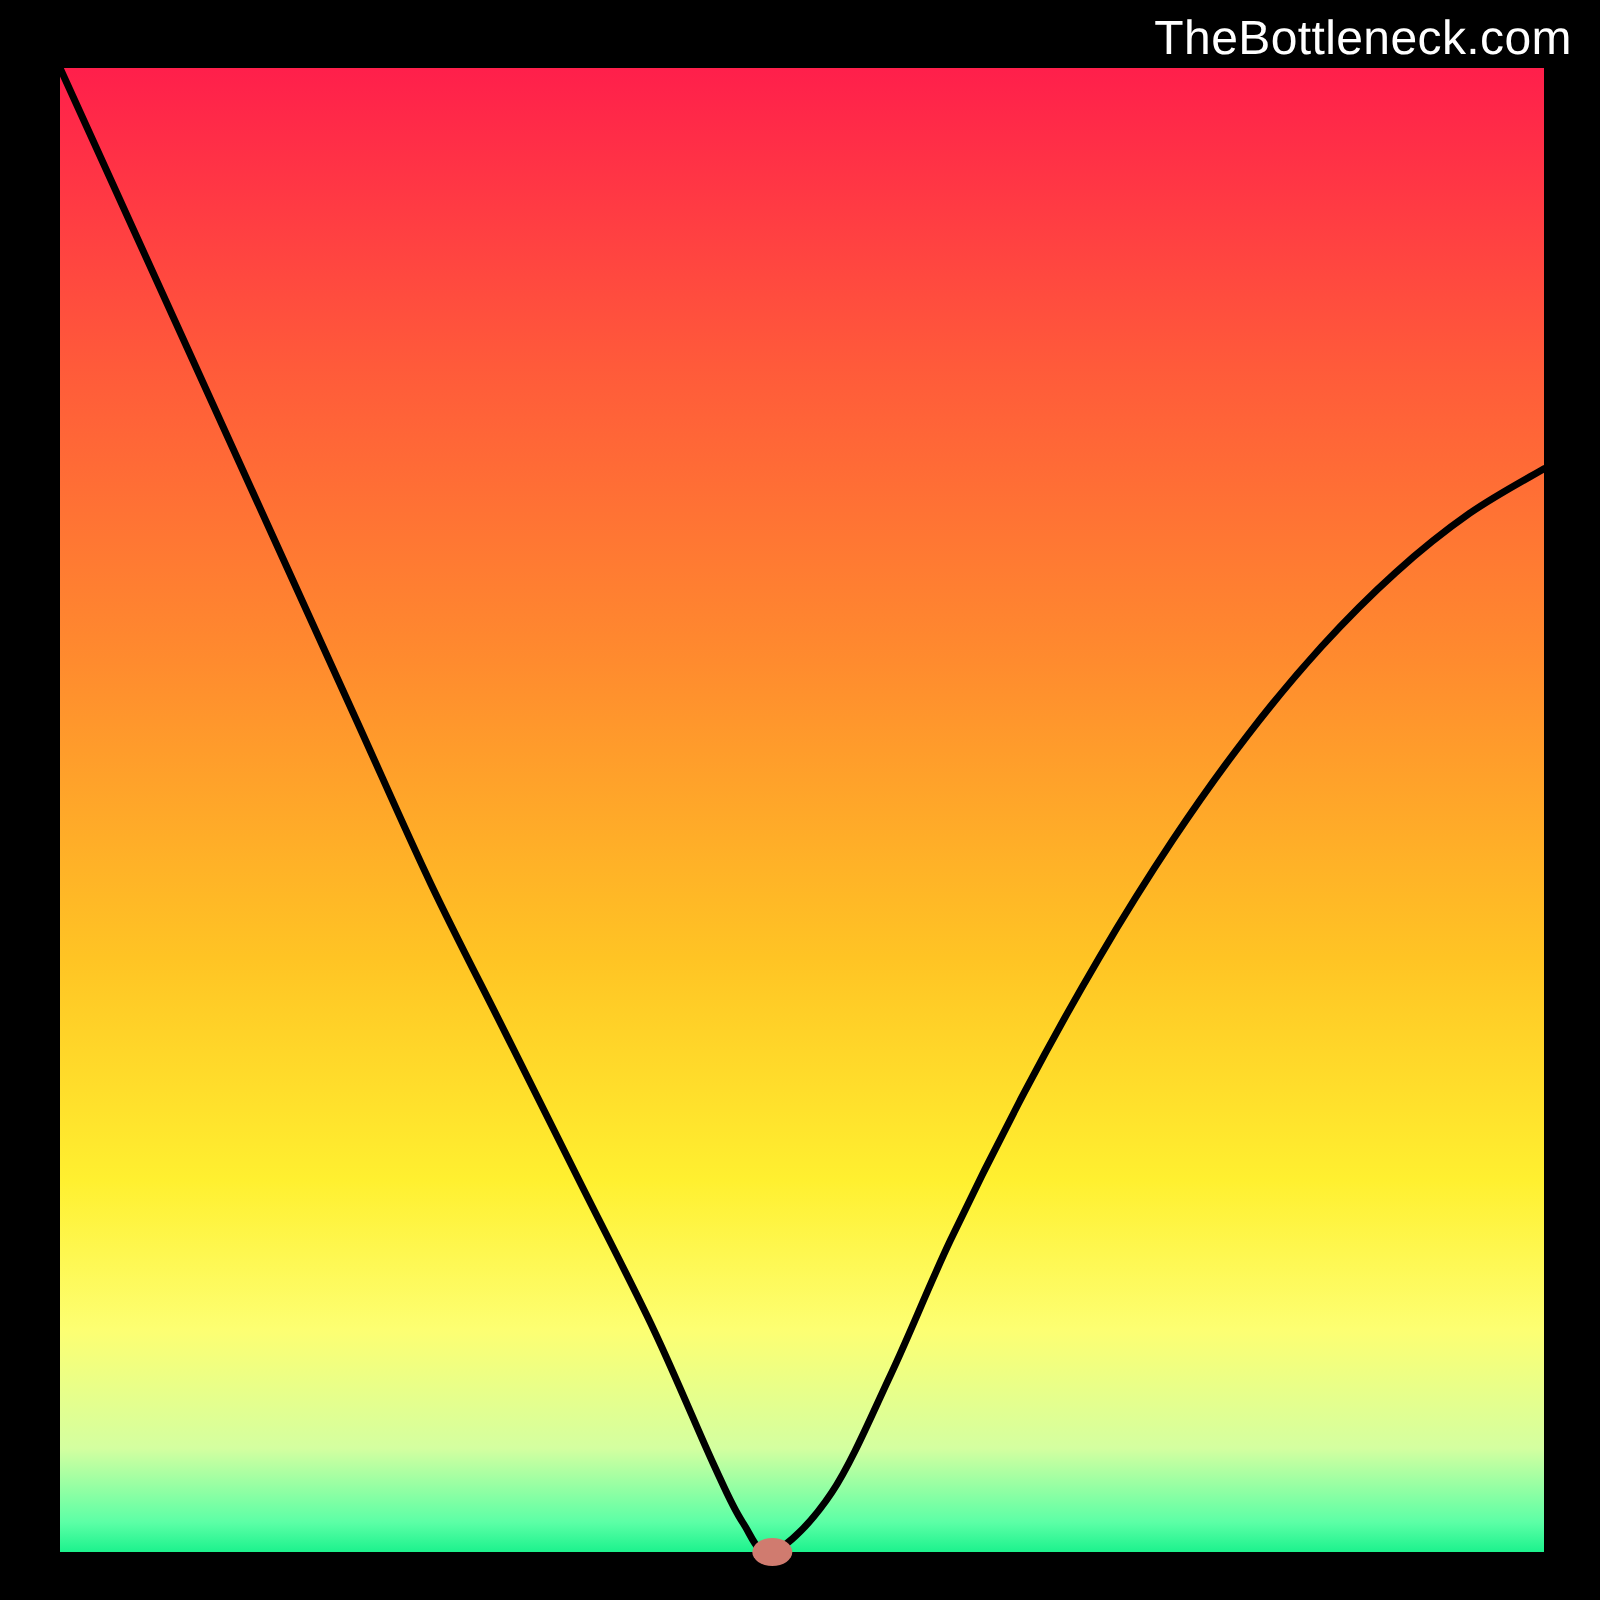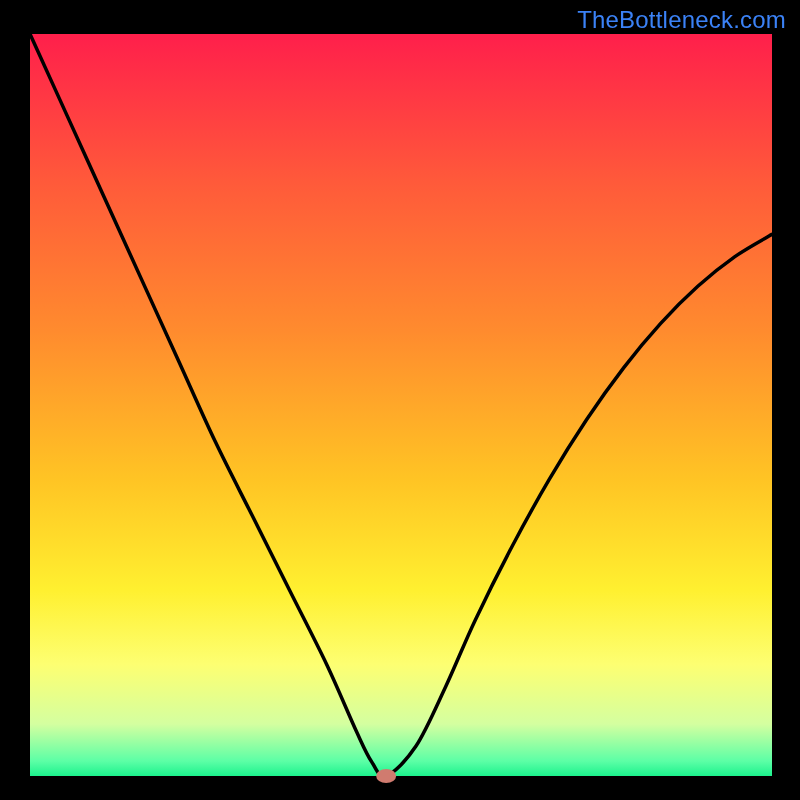--- a/index.html
+++ b/index.html
@@ -14,21 +14,21 @@
   .frame {
     position: relative;
     width: 800px;
     height: 800px;
     background: #000;
   }
   .watermark {
     position: absolute;
     top: 6px;
     right: 14px;
-    color: #3b82f6;
+    color: #ffffff;
     font-size: 24px;
     font-weight: 400;
     letter-spacing: 0.2px;
     z-index: 3;
     user-select: none;
   }
   svg {
     display: block;
     position: absolute;
     top: 0;

